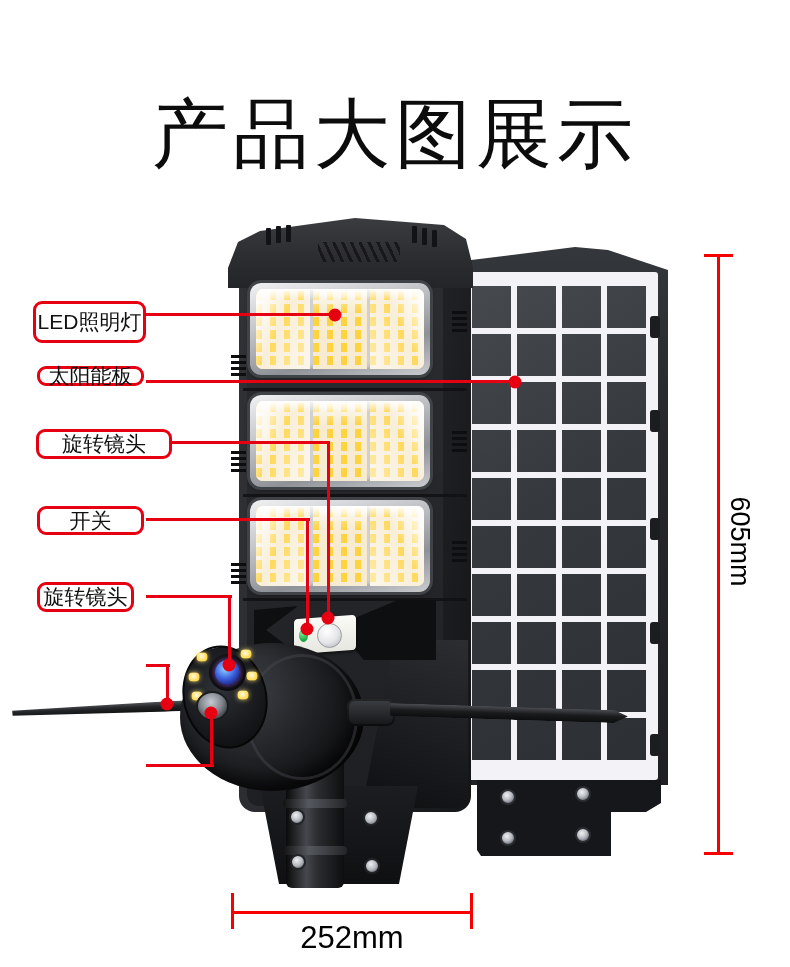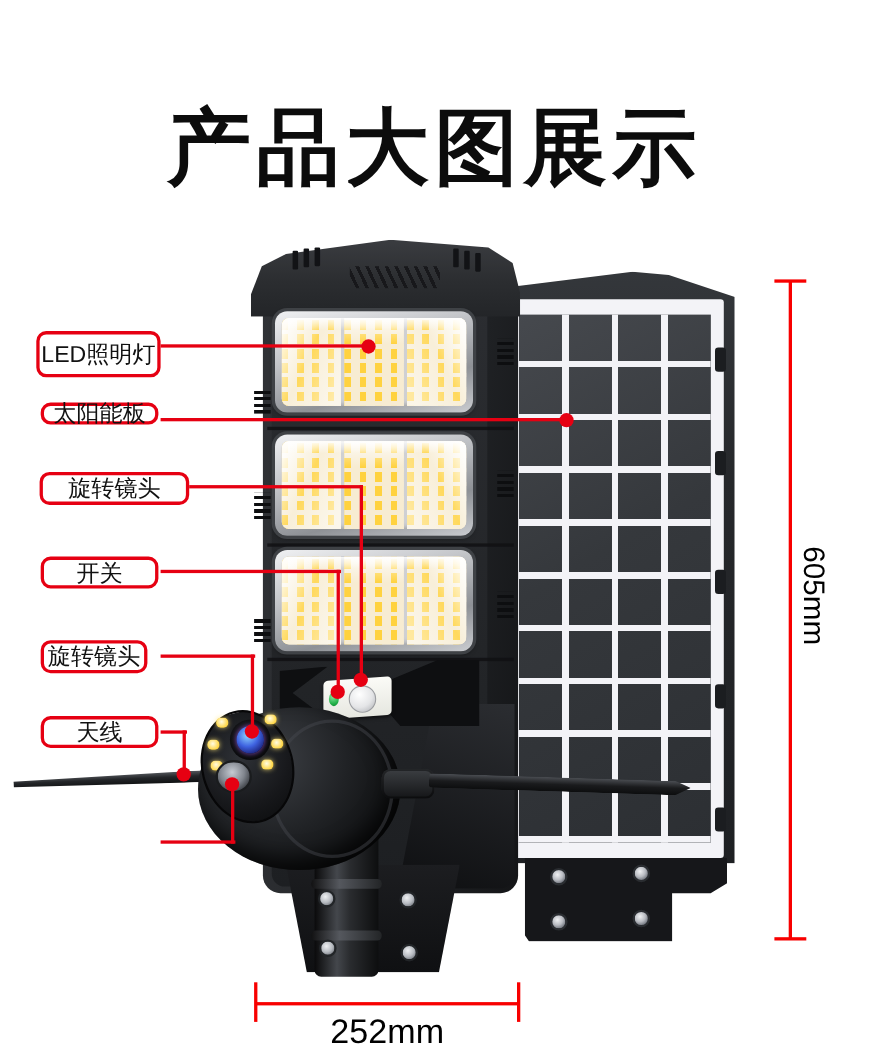--- a/index.html
+++ b/index.html
@@ -5,21 +5,21 @@
   html,body{margin:0;padding:0;background:#ffffff;}
   #canvas{
     position:relative;width:790px;height:967px;margin:0 auto;background:#ffffff;
     font-family:"Liberation Sans","DejaVu Sans",sans-serif;overflow:hidden;
   }
   .abs{position:absolute;}
 
   
   .title{
     left:0;top:84px;width:790px;text-align:center;
-    font-size:76px;font-weight:700;letter-spacing:5px;color:#0c0c0c;
+    font-size:76px;font-weight:400;letter-spacing:5px;color:#0c0c0c;
   }
 
   
   .sp-frame{
     left:455px;top:245px;width:213px;height:540px;
     background:linear-gradient(180deg,#34373b,#26282b 35%,#1e2023);
     clip-path:polygon(0px 17px,120px 2px,153px 5px,213px 25px,213px 540px,0px 540px);
   }
   .sp-white{left:466px;top:272px;width:192px;height:508px;background:#f3f3f7;border-radius:3px;}
   .sp-cells{
@@ -283,21 +283,20 @@
 
   <div class="abs rl z10" style="left:146px;top:764px;width:68px;height:3px"></div>
   <div class="abs rl z10" style="left:210px;top:712px;width:3px;height:55px"></div>
   <div class="abs dot z10" style="left:211px;top:713px"></div>
 
   <div class="abs callout z11" style="left:33px;top:301px;width:113px;height:42px">LED照明灯</div>
   <div class="abs callout z11" style="left:37px;top:366px;width:107px;height:20px">太阳能板</div>
   <div class="abs callout z11" style="left:36px;top:429px;width:136px;height:30px">旋转镜头</div>
   <div class="abs callout z11" style="left:37px;top:506px;width:107px;height:29px">开关</div>
   <div class="abs callout z11" style="left:37px;top:582px;width:97px;height:30px">旋转镜头</div>
-  <div class="abs callout z11" style="left:37px;top:651px;width:107px;height:29px">天线</div>
 
   <div class="abs dim z10" style="left:717px;top:256px;width:3px;height:598px"></div>
   <div class="abs dim z10" style="left:704px;top:254px;width:29px;height:3px"></div>
   <div class="abs dim z10" style="left:704px;top:852px;width:29px;height:3px"></div>
   <div class="abs dim-text dim-v-text z10">605mm</div>
 
   <div class="abs dim z10" style="left:232px;top:911px;width:240px;height:3px"></div>
   <div class="abs dim z10" style="left:231px;top:893px;width:3px;height:36px"></div>
   <div class="abs dim z10" style="left:470px;top:893px;width:3px;height:36px"></div>
   <div class="abs dim-text dim-h-text z10">252mm</div>

